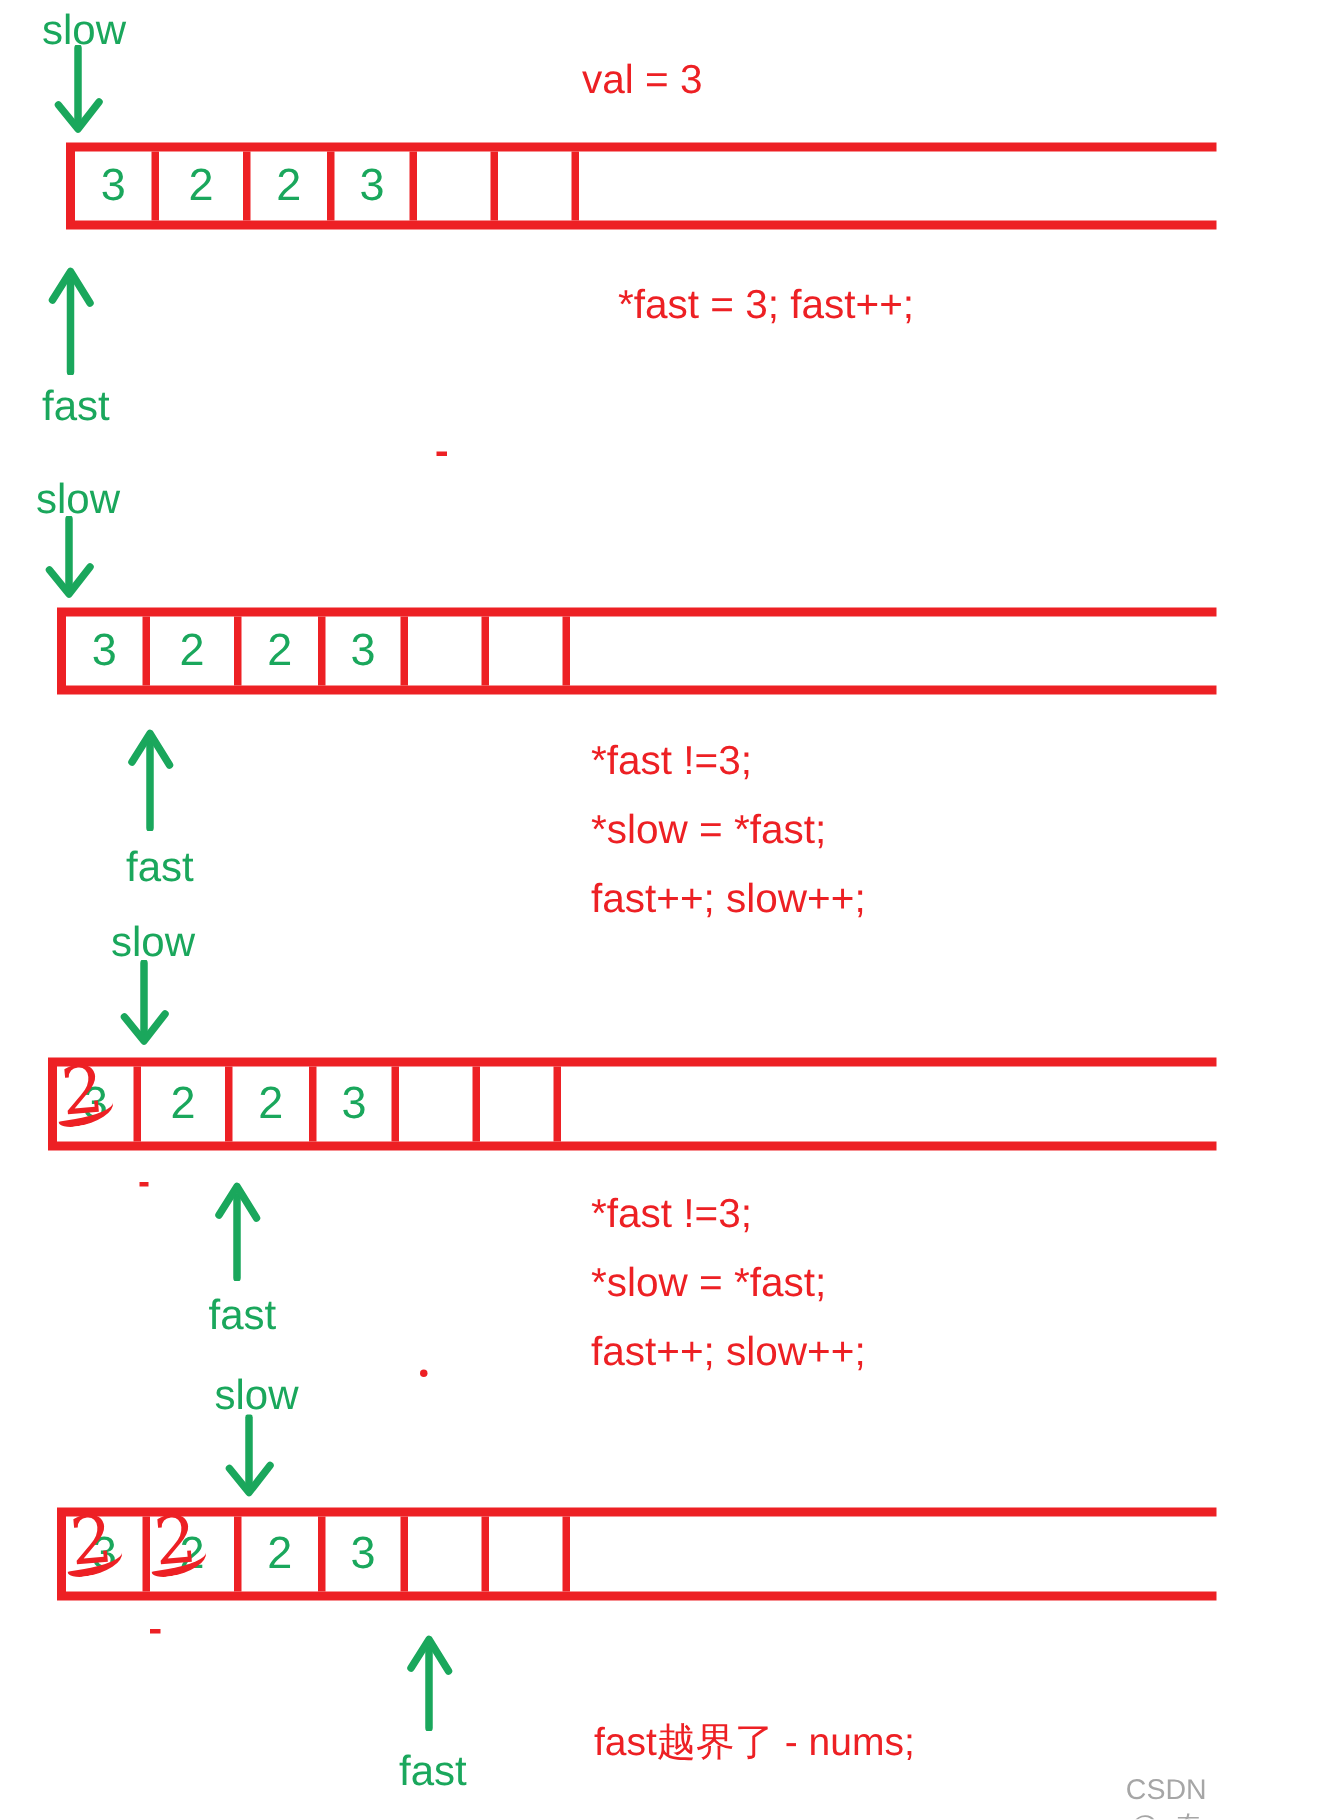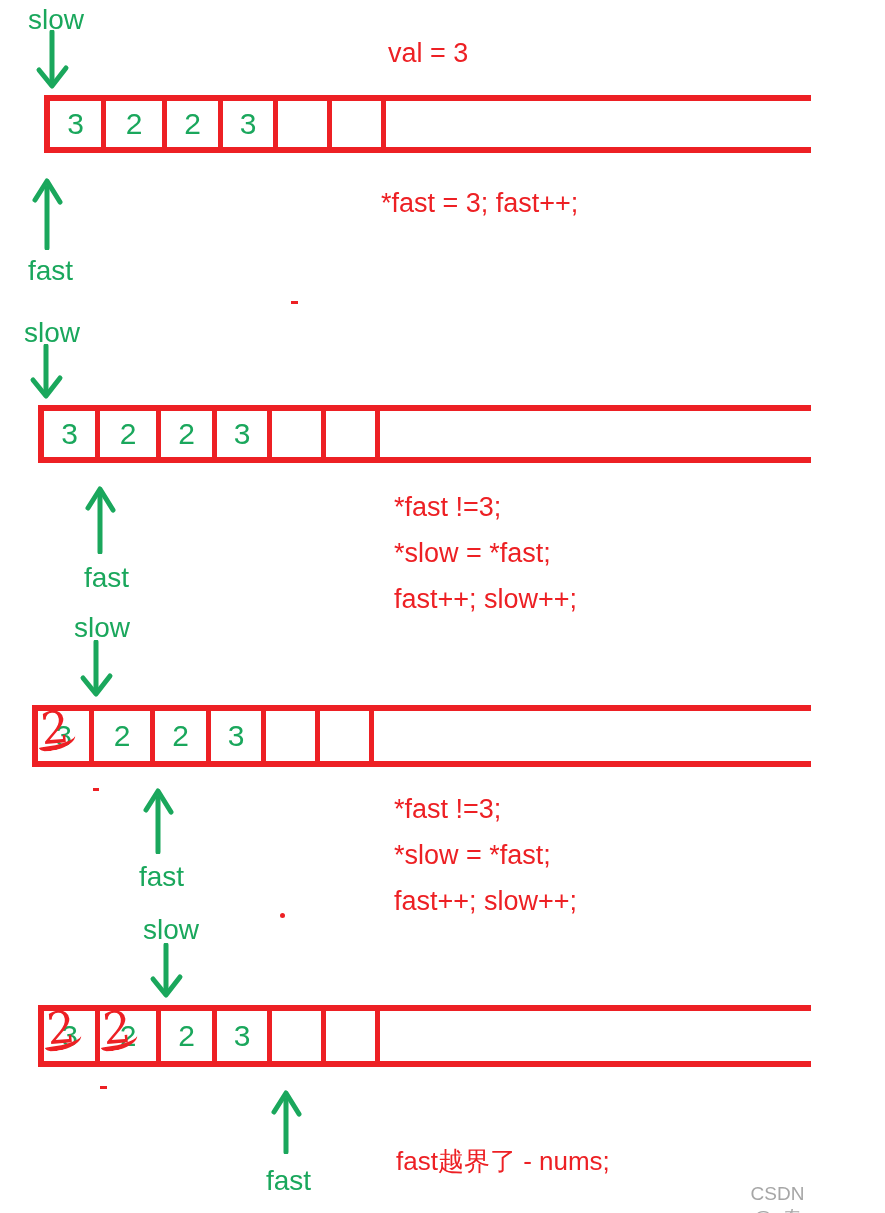--- a/index.html
+++ b/index.html
@@ -80,21 +80,21 @@
     <div class="c c-last">
         <span class="cell-val"></span>
       </div>
   </div>
 
   <svg class="arrow" style="left:32px;top:176px" width="32" height="74" viewBox="0 0 32 74">
     <line x1="15" y1="12" x2="15" y2="72"></line>
       <polyline points="3,24 15,5 28,26"></polyline>
   </svg>
   <div class="glabel" style="left:28px;top:256px">fast</div>
-  <div class="rtext" style="left:381px;top:188px">*fast = 3; fast++;</div>
+  <div class="rtext" style="left:412px;top:188px">*fast = 3; fast++;</div>
 
   <div class="mark" style="left:291px;top:301px;width:7px;height:3px"></div>
 
   <div class="glabel" style="left:24px;top:318px">slow</div>
   <svg class="arrow" style="left:28px;top:344px" width="36" height="60" viewBox="0 0 36 60">
     <line x1="18" y1="2" x2="18" y2="48"></line>
       <polyline points="5,36 18,52 32,34"></polyline>
   </svg>
 
   <div class="arr" style="left:38px;top:405px;width:788px;height:58px">

